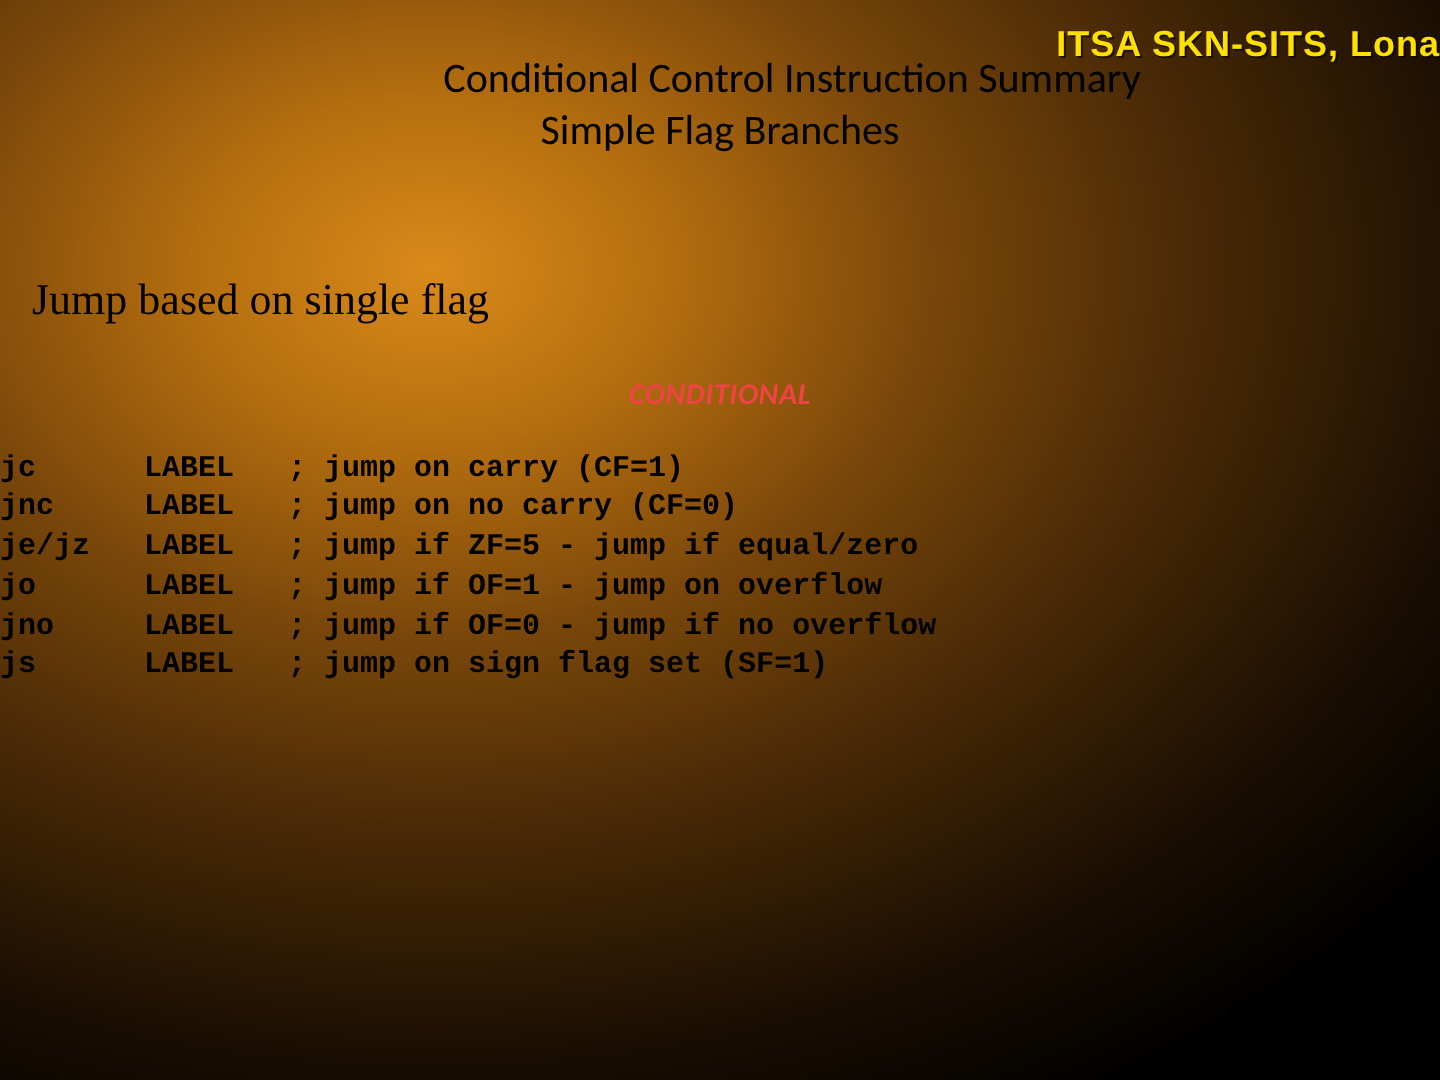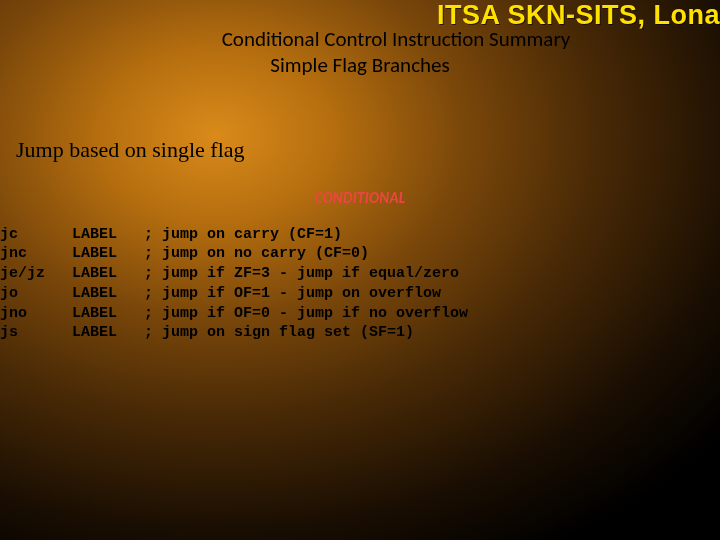--- a/index.html
+++ b/index.html
@@ -15,25 +15,25 @@
                 #b56e0f 18%,
                 #7a470a 38%,
                 #4a2a06 58%,
                 #1a0e02 82%,
                 #000000 100%);
     font-family: Calibri, "Segoe UI", Arial, sans-serif;
     position: relative;
   }
   .header-right {
     position: absolute;
-    top: 0;
+    top: 12px;
     right: 0;
     color: #ffe100;
     font-weight: 900;
-    font-size: 27px;
+    font-size: 18px;
     letter-spacing: 0.5px;
     font-family: Arial, sans-serif;
     text-shadow: 1px 1px 0 rgba(0,0,0,0.6);
     white-space: nowrap;
   }
   .title-block {
     text-align: center;
     padding-top: 26px;
     color: #000;
     font-size: 21px;
@@ -76,17 +76,17 @@
   <div>Simple Flag Branches</div>
 </div>
 
 <div class="subheading">Jump based on single flag</div>
 
 <div class="section-label">CONDITIONAL</div>
 
 <div class="code-block" id="code-block">
     <div class="code-row">jc      LABEL   ; jump on carry (CF=1)</div>
     <div class="code-row">jnc     LABEL   ; jump on no carry (CF=0)</div>
-    <div class="code-row">je/jz   LABEL   ; jump if ZF=3 - jump if equal/zero</div>
+    <div class="code-row">je/jz   LABEL   ; jump if ZF=5 - jump if equal/zero</div>
     <div class="code-row">jo      LABEL   ; jump if OF=1 - jump on overflow</div>
     <div class="code-row">jno     LABEL   ; jump if OF=0 - jump if no overflow</div>
     <div class="code-row">js      LABEL   ; jump on sign flag set (SF=1)</div>
   </div>
 
 </body></html>

